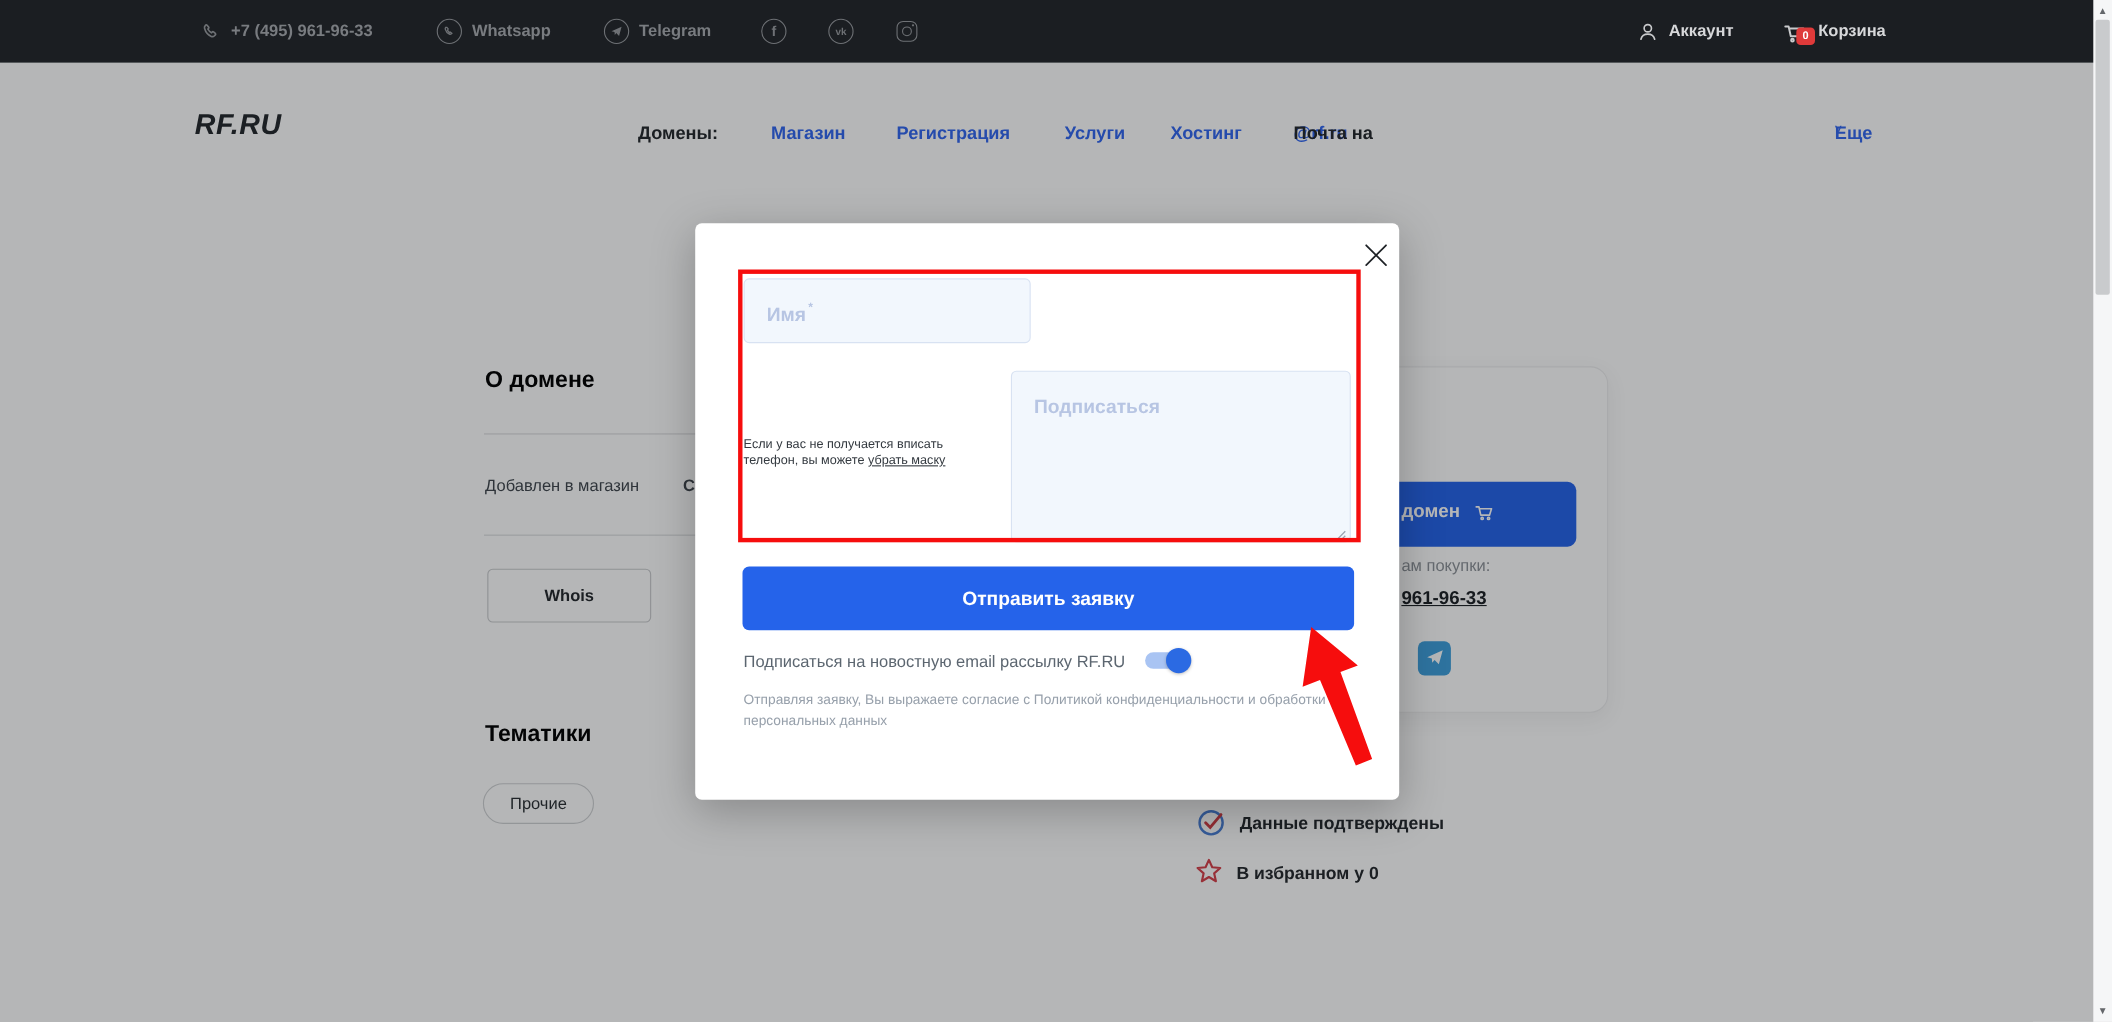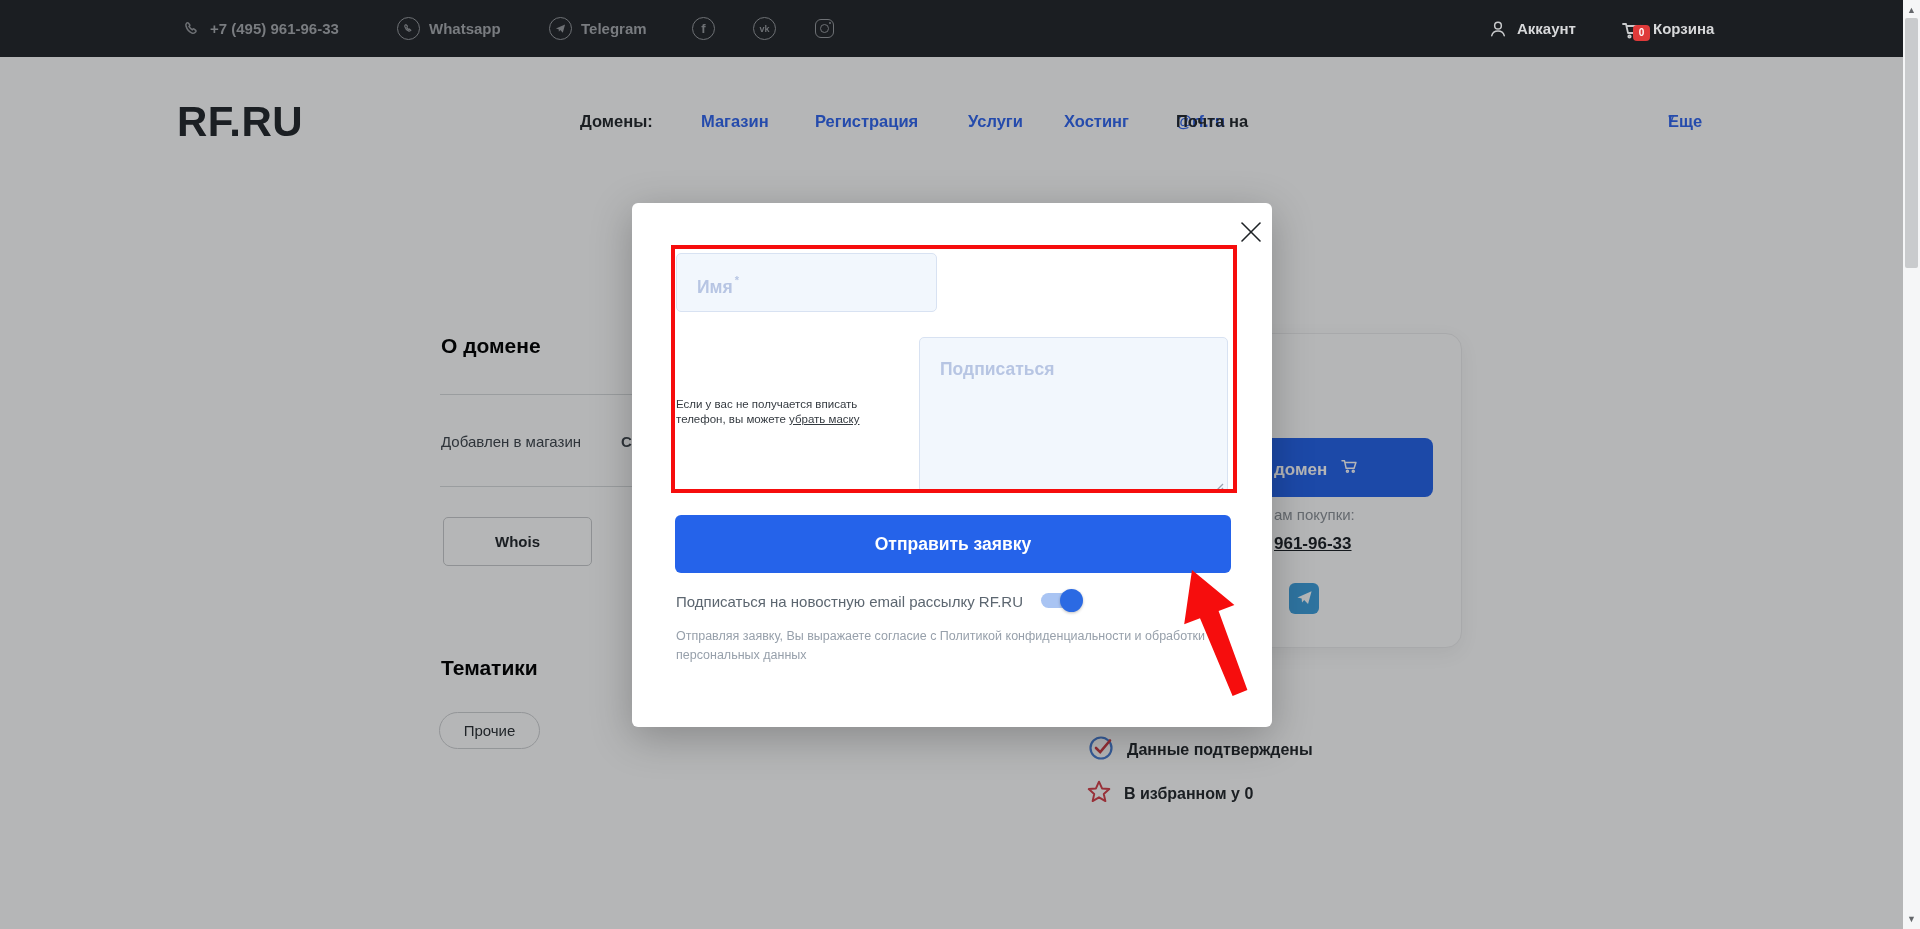--- a/index.html
+++ b/index.html
@@ -19,22 +19,22 @@
   .sq-ic { width:19px; height:19px; border:1.6px solid #6e7175; border-radius:6px; position:relative; }
   .sq-ic:before { content:""; position:absolute; left:4px; top:4px; width:7px; height:7px;
     border:1.5px solid #6e7175; border-radius:50%; }
   .sq-ic:after { content:""; position:absolute; right:2px; top:2px; width:2px; height:2px;
     background:#6e7175; border-radius:50%; }
   .cart-badge { position:absolute; top:8px; left:13px; min-width:17px; height:16px; padding:0 4px;
     background:#df3a3a; color:#fff; font-size:10px; font-weight:700; border-radius:4px;
     display:flex; align-items:center; justify-content:center; }
 
   
-  .logo { position:absolute; left:177px; top:98px; font-size:42px; font-weight:800;
-    letter-spacing:0.5px; color:#23272b; z-index:1; }
+  .logo { position:absolute; left:177px; top:98px; font-size:26px; font-weight:800;
+    letter-spacing:0.5px; color:#23272b; z-index:1;font-style:italic; }
   .nav { position:absolute; left:0; top:112px; width:1920px; height:24px; z-index:1; font-size:16.5px; }
   .nav span, .nav a { position:absolute; top:0; white-space:nowrap; }
   .nav .plain { color:#23272b; font-weight:700; }
   .nav .lnk { color:#3166f0; font-weight:600; cursor:pointer; }
   .chev { font-size:11px; }
 
   
   .h2 { position:absolute; font-size:21px; font-weight:700; color:#000000; z-index:1; }
   .divider { position:absolute; height:1px; background:#d9dbdd; z-index:1; }
   .kv-label { position:absolute; font-size:15px; color:#3f464d; z-index:1; }
@@ -46,21 +46,21 @@
     border:1px solid #cfd1d3; border-radius:19px; background:#fff; color:#2a2f33;
     font-size:15px; z-index:1; display:flex; align-items:center; justify-content:center; cursor:pointer; }
 
   
   .side-card { position:absolute; left:1085px; top:333px; width:377px; height:315px;
     background:#fff; border:1px solid #ededee; border-radius:16px;
     box-shadow:0 6px 20px rgba(0,0,0,0.06); z-index:1; }
   .buy-btn { position:absolute; left:25px; top:104px; width:322px; height:59px;
     background:#2563ea; border:none; border-radius:8px; cursor:pointer; z-index:1; }
   .buy-btn .inner { position:absolute; left:163px; top:17px; display:flex; gap:12px;
-    align-items:flex-end; color:#fff; font-size:17px; font-weight:600; }
+    align-items:flex-start; color:#fff; font-size:17px; font-weight:600; }
   .help-txt { position:absolute; left:188px; top:172px; font-size:15px; color:#8d9298; }
   .card-phone { position:absolute; left:188px; top:200px; font-size:17px; font-weight:700;
     color:#1c2025; text-decoration:underline; cursor:pointer; }
   .tg-btn { position:absolute; left:203px; top:249px; width:30px; height:31px;
     background:#3ea0dd; border:none; border-radius:6px; cursor:pointer;
     display:flex; align-items:center; justify-content:center; }
 
   .feature { position:absolute; display:flex; align-items:center; gap:12px; z-index:1;
     font-size:16px; font-weight:700; color:#23272b; }
 

